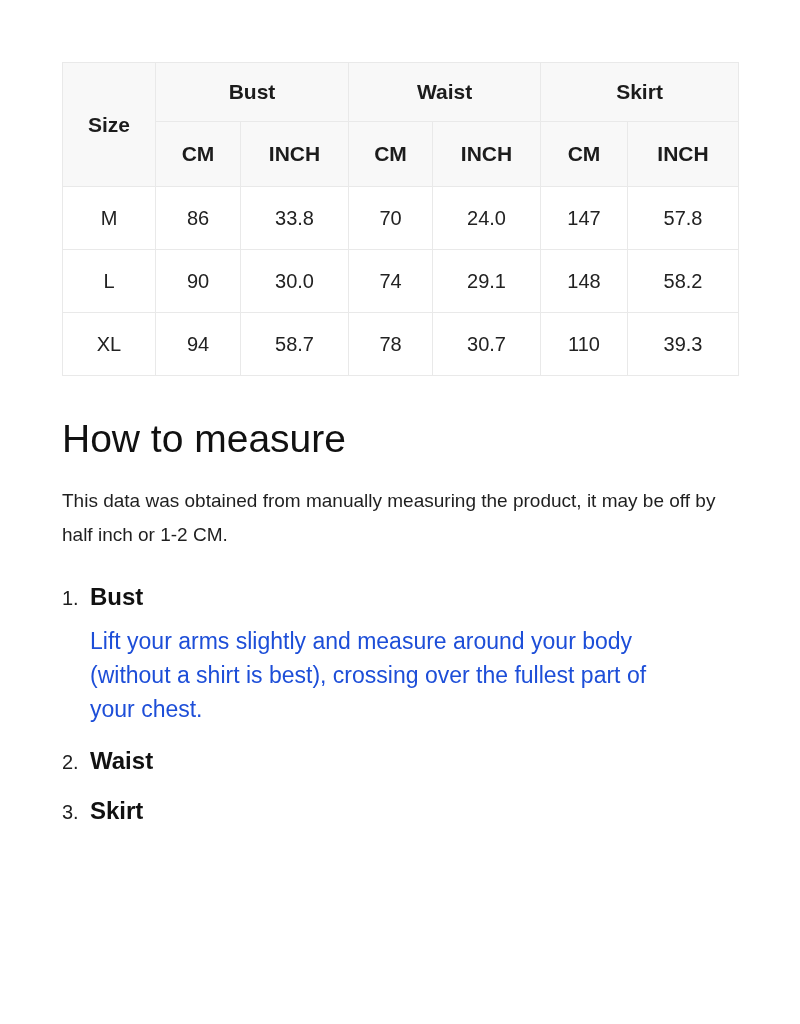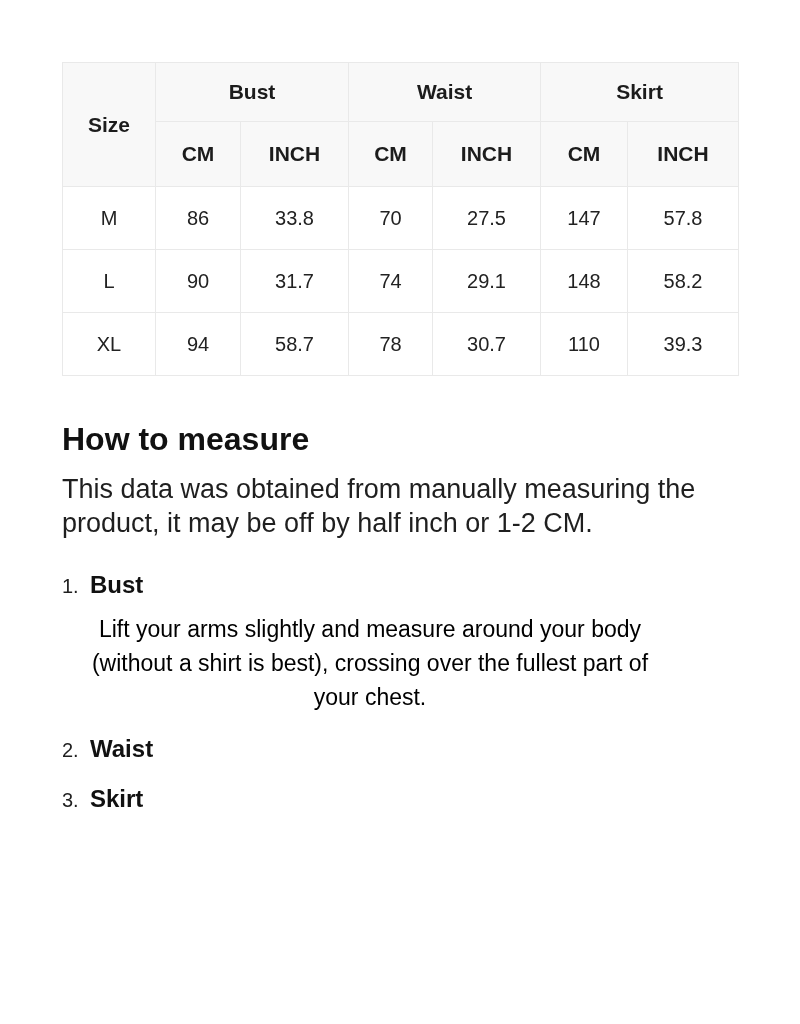--- a/index.html
+++ b/index.html
@@ -40,29 +40,29 @@
     font-size: 21px;
     color: #1c1c1c;
   }
   tr.group-row th { height: 58px; }
   tr.unit-row th  { height: 64px; text-align: center; }
   table.size-table tbody td { height: 62px; background: #ffffff; font-weight: 400; }
   th.size-head { font-size: 21px; margin-top: 41px; }
 
   
   .howto-heading {
-    margin: 46px 0 16px 0;
-    font-size: 32px;
+    margin: 46px 0 28px 0;
+    font-size: 39px;
     line-height: 34px;
-    font-weight: 700;
+    font-weight: 400;
     color: #111111;
   }
   .intro-text {
     margin: 0 0 30px 0;
-    font-size: 27px;
+    font-size: 19px;
     line-height: 34px;
     color: #1f1f1f;
   }
   .steps { margin: 0; padding: 0; list-style: none; }
   .step { margin: 0 0 20px 0; }
   .step-head {
     display: flex;
     align-items: baseline;
   }
   .step-number {
@@ -76,22 +76,21 @@
     font-size: 24px;
     font-weight: 700;
     color: #111111;
     line-height: 30px;
   }
   .step-desc {
     margin: 12px 0 0 28px;
     max-width: 560px;
     font-size: 23px;
     line-height: 34px;
-    color: #000000;
-    text-align: center;
+    color: #1d4ed8;
   }
 </style>
 </head>
 <body>
 
 <div class="page">
 
   <table class="size-table">
     <colgroup>
       <col style="width:93px">
@@ -117,28 +116,28 @@
         <th>CM</th>
         <th>INCH</th>
       </tr>
     </thead>
     <tbody>
       <tr>
         <td>M</td>
         <td>86</td>
         <td>33.8</td>
         <td>70</td>
-        <td>27.5</td>
+        <td>24.0</td>
         <td>147</td>
         <td>57.8</td>
       </tr>
       <tr>
         <td>L</td>
         <td>90</td>
-        <td>31.7</td>
+        <td>30.0</td>
         <td>74</td>
         <td>29.1</td>
         <td>148</td>
         <td>58.2</td>
       </tr>
       <tr>
         <td>XL</td>
         <td>94</td>
         <td>58.7</td>
         <td>78</td>

